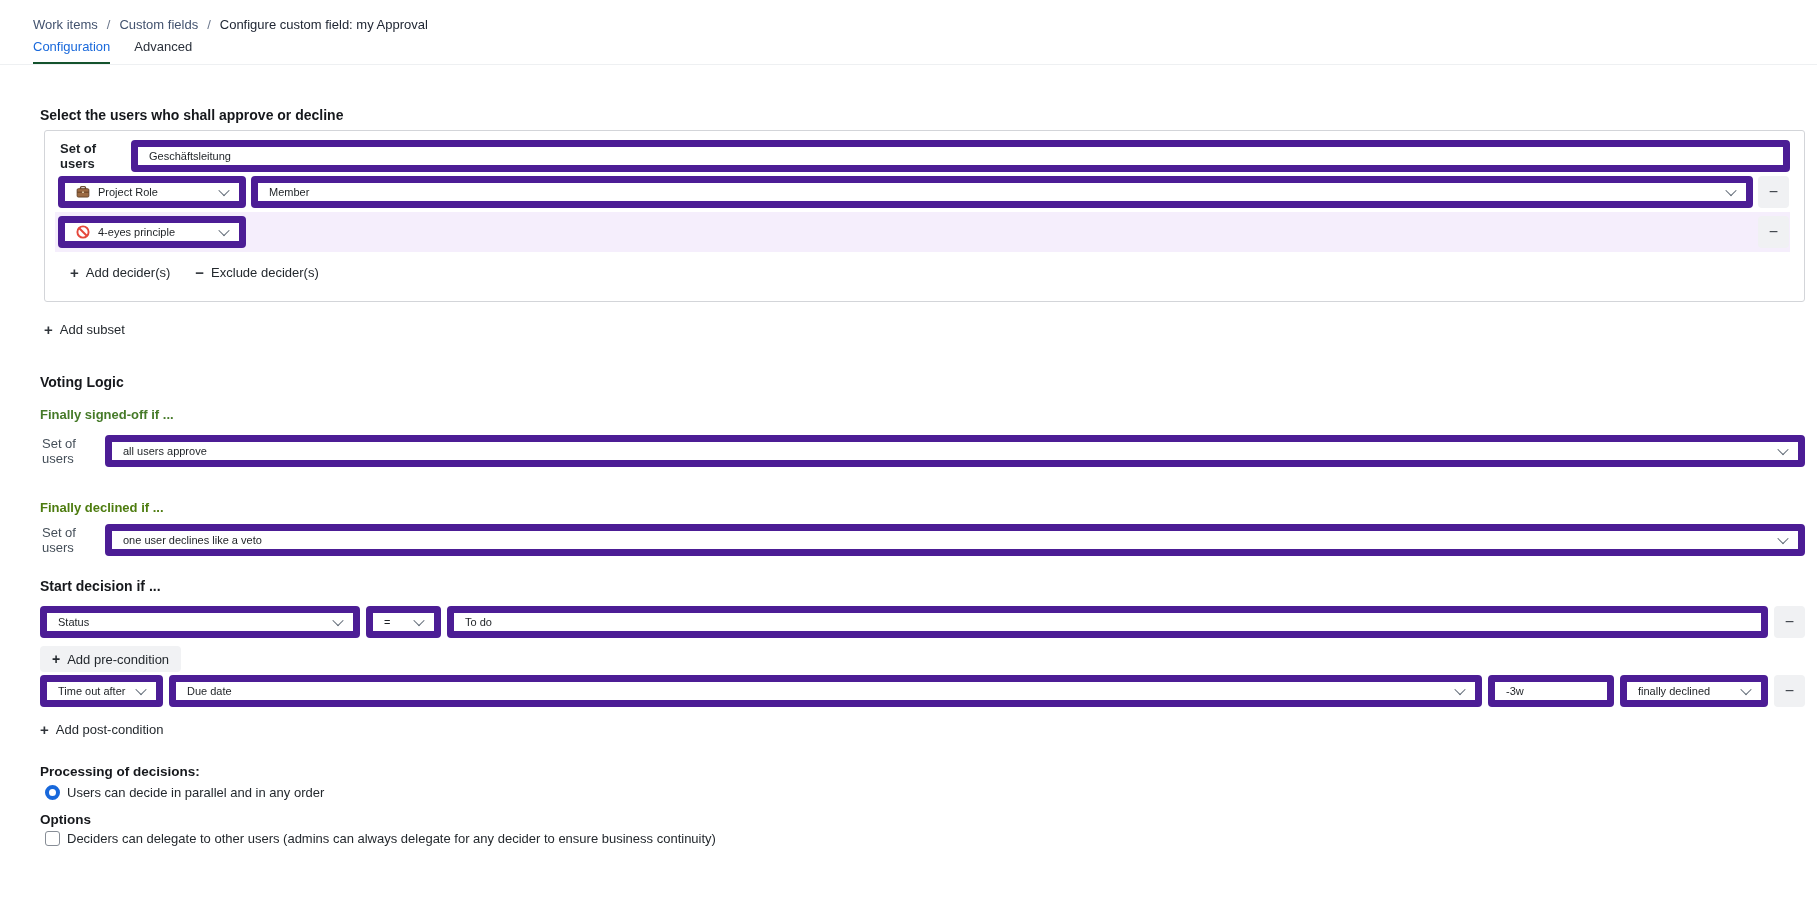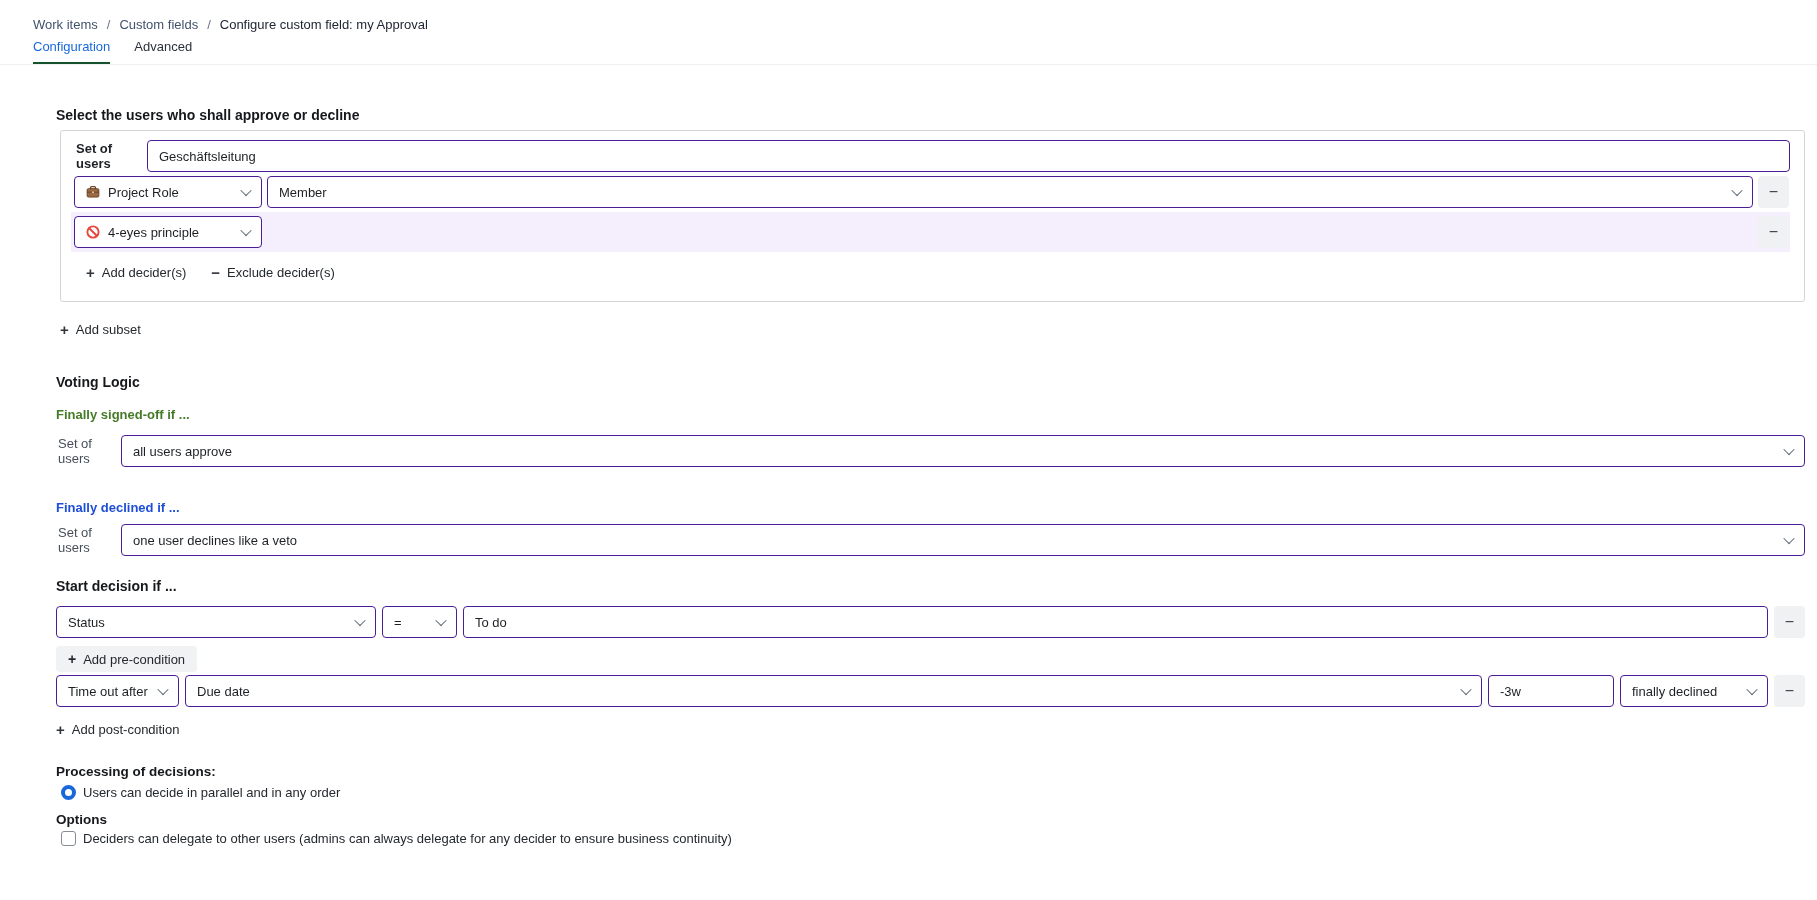--- a/index.html
+++ b/index.html
@@ -14,29 +14,29 @@
   .header { padding:17px 0 0 33px; border-bottom:1px solid #eef0f2; }
   .breadcrumb { display:flex; align-items:center; gap:9px; font-size:13px; color:#42526e; }
   .breadcrumb .crumb { cursor:pointer; }
   .breadcrumb .crumb.last { color:#202734; cursor:default; }
   .breadcrumb .sep { color:#6b778c; }
   .tabs { display:flex; gap:24px; margin-top:7px; font-size:13px; }
   .tab { padding-bottom:8px; color:#2b313b; cursor:pointer; }
   .tab.active { color:#1868db; border-bottom:2px solid #14532d; }
 
   
-  .main { padding:0 12px 0 56px; }
+  .main { padding:0 12px 0 40px; }
   .h-section { font-size:14px; font-weight:700; color:#16181c; }
   .h-green { font-size:13px; font-weight:700; color:#457a28; }
-  .h-red   { font-size:13px; font-weight:700; color:#1d4ed8; }
+  .h-red   { font-size:13px; font-weight:700; color:#4d7c0f; }
 
   
   .ctl {
-    height:32px; background:#fff; border:1px solid #4c1d95; border-radius:4px;
-    display:flex; align-items:center; gap:8px; padding:0 11px; font-size:13px; color:#1d2125;
+    height:32px; background:#fff; border:7px solid #4c1d95; border-radius:4px;
+    display:flex; align-items:center; gap:8px; padding:0 11px; font-size:11px; color:#1d2125;
   }
   .ctl .grow-gap { margin-left:auto; }
   .chev {
     width:8px; height:8px; flex:none;
     border-right:1.6px solid #5e6874; border-bottom:1.6px solid #5e6874;
     transform:rotate(45deg) translate(-1px,-1px);
   }
   input.ctl { outline:none; }
   .flex1 { flex:1 1 auto; min-width:0; }
 

